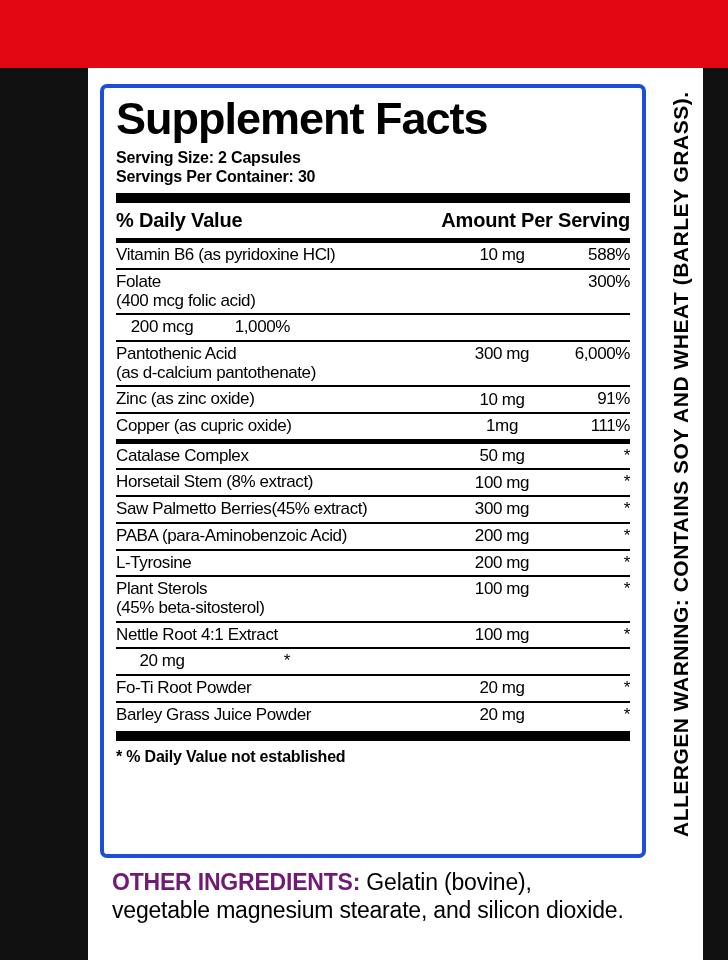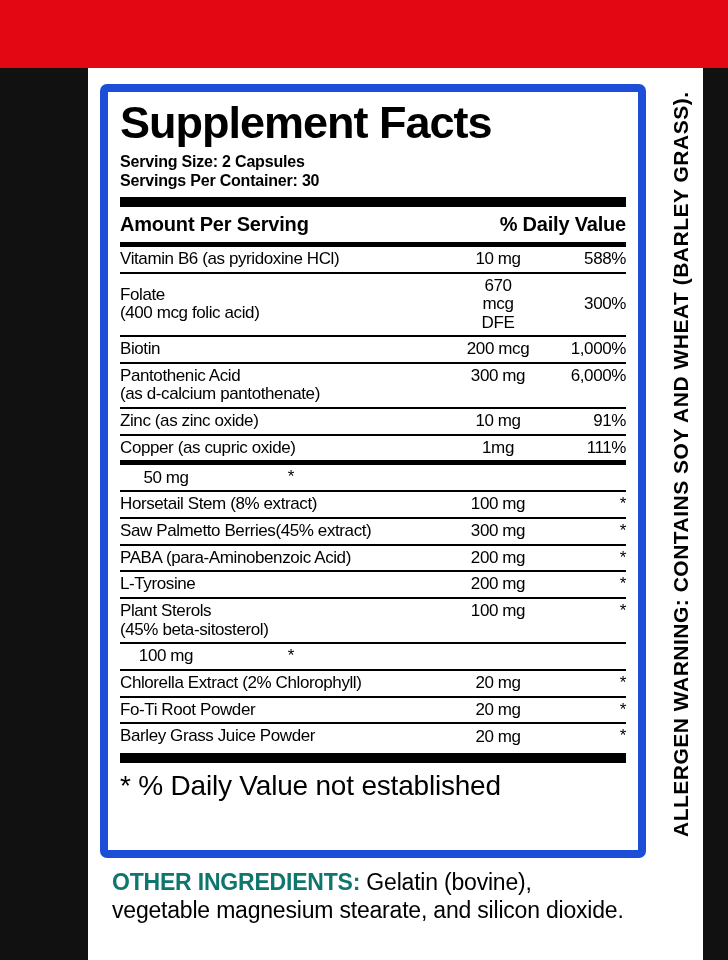--- a/index.html
+++ b/index.html
@@ -10,94 +10,90 @@
     font-family:"Liberation Sans", sans-serif;
     color:#000;
     overflow:hidden;
   }
   .band-red { position:absolute; top:0; left:0; width:728px; height:68px; background:#e30613; }
   .bar-left  { position:absolute; top:68px; bottom:0; left:0;  width:88px; background:#111111; }
   .bar-right { position:absolute; top:68px; bottom:0; right:0; width:25px; background:#111111; }
 
   .panel {
     position:absolute; left:100px; top:84px; width:546px; height:774px;
-    background:#fff; border:8px solid #1d4ed8; border-radius:7px;
+    background:#fff; border:4px solid #1d4ed8; border-radius:7px;
     padding:6px 12px 6px 12px; overflow:hidden;
   }
   .title { font-size:45px; font-weight:bold; letter-spacing:-1px; line-height:1.02; margin:2px 0 6px 0; }
   .serving { font-size:16px; font-weight:bold; line-height:1.2; letter-spacing:-0.2px; }
 
   .bar-thick { height:10px; background:#000; margin:7px 0 4px 0; }
   .bar-thick.bottom { margin:4px 0 5px 0; }
   .bar-med { height:5px; background:#000; }
 
   .hdr { display:flex; justify-content:space-between; align-items:baseline;
          font-size:20px; font-weight:bold; padding:2px 0 6px 0; letter-spacing:-0.2px; }
 
   .row { display:flex; align-items:center; padding:3px 0; font-size:17px; font-weight:normal;
          letter-spacing:-0.4px; line-height:1.1; }
   .group .row + .row { border-top:2px solid #000; }
-  .row.r-top { align-items:center; }
+  .row.r-top { align-items:flex-start; }
   .row.r-bottom { align-items:flex-start; }
   .c-name { flex:1 1 auto; white-space:pre-line; padding-right:2px; }
   .c-amt  { flex:0 0 92px; text-align:center; white-space:pre-line; line-height:1.08; }
   .c-dv   { flex:0 0 82px; text-align:right; }
 
-  .footnote { font-size:28px; font-weight:normal; letter-spacing:-0.2px; padding-top:2px; }
+  .footnote { font-size:16px; font-weight:bold; letter-spacing:-0.2px; padding-top:2px; }
 
   .allergen {
     position:absolute; top:70px; right:30px; width:34px; height:788px;
     writing-mode:vertical-rl; transform:rotate(180deg);
     display:flex; align-items:center; justify-content:center;
     font-size:21px; font-weight:bold; letter-spacing:0.5px; text-align:center;
     white-space:nowrap;
   }
 
   .other { position:absolute; left:112px; top:868px; width:560px;
            font-size:23px; line-height:1.22; letter-spacing:-0.2px; }
-  .other .lbl { color:#0f766e; font-weight:bold; }
+  .other .lbl { color:#701a75; font-weight:bold; }
   .other .txt { white-space:pre-line; }
 </style>
 </head>
 <body>
 
 <div class="band-red"></div>
 <div class="bar-left"></div>
 <div class="bar-right"></div>
 
 <section class="panel">
   <h1 class="title">Supplement Facts</h1>
   <p class="serving">Serving Size: 2 Capsules</p>
   <p class="serving">Servings Per Container: 30</p>
 
   <div class="bar-thick"></div>
 
   <div class="hdr">
+    <span>% Daily Value</span>
     <span>Amount Per Serving</span>
-    <span>% Daily Value</span>
   </div>
 
   <div class="bar-med"></div>
 
   <div class="group">
     <div class="row">
       <div class="c-name">Vitamin B6 (as pyridoxine HCl)</div>
       <div class="c-amt">10 mg</div>
       <div class="c-dv">588%</div>
     </div>
     <div class="row r-top">
       <div class="c-name">Folate
 (400 mcg folic acid)</div>
-      <div class="c-amt">670
-mcg
-DFE</div>
       <div class="c-dv">300%</div>
     </div>
     <div class="row">
-      <div class="c-name">Biotin</div>
       <div class="c-amt">200 mcg</div>
       <div class="c-dv">1,000%</div>
     </div>
     <div class="row r-bottom">
       <div class="c-name">Pantothenic Acid
 (as d-calcium pantothenate)</div>
       <div class="c-amt">300 mg</div>
       <div class="c-dv">6,000%</div>
     </div>
     <div class="row">
@@ -109,20 +105,21 @@
       <div class="c-name">Copper (as cupric oxide)</div>
       <div class="c-amt">1mg</div>
       <div class="c-dv">111%</div>
     </div>
   </div>
 
   <div class="bar-med"></div>
 
   <div class="group">
     <div class="row">
+      <div class="c-name">Catalase Complex</div>
       <div class="c-amt">50 mg</div>
       <div class="c-dv">*</div>
     </div>
     <div class="row">
       <div class="c-name">Horsetail Stem (8% extract)</div>
       <div class="c-amt">100 mg</div>
       <div class="c-dv">*</div>
     </div>
     <div class="row">
       <div class="c-name">Saw Palmetto Berries(45% extract)</div>
@@ -139,25 +136,25 @@
       <div class="c-amt">200 mg</div>
       <div class="c-dv">*</div>
     </div>
     <div class="row r-bottom">
       <div class="c-name">Plant Sterols
 (45% beta-sitosterol)</div>
       <div class="c-amt">100 mg</div>
       <div class="c-dv">*</div>
     </div>
     <div class="row">
+      <div class="c-name">Nettle Root 4:1 Extract</div>
       <div class="c-amt">100 mg</div>
       <div class="c-dv">*</div>
     </div>
     <div class="row">
-      <div class="c-name">Chlorella Extract (2% Chlorophyll)</div>
       <div class="c-amt">20 mg</div>
       <div class="c-dv">*</div>
     </div>
     <div class="row">
       <div class="c-name">Fo-Ti Root Powder</div>
       <div class="c-amt">20 mg</div>
       <div class="c-dv">*</div>
     </div>
     <div class="row">
       <div class="c-name">Barley Grass Juice Powder</div>

